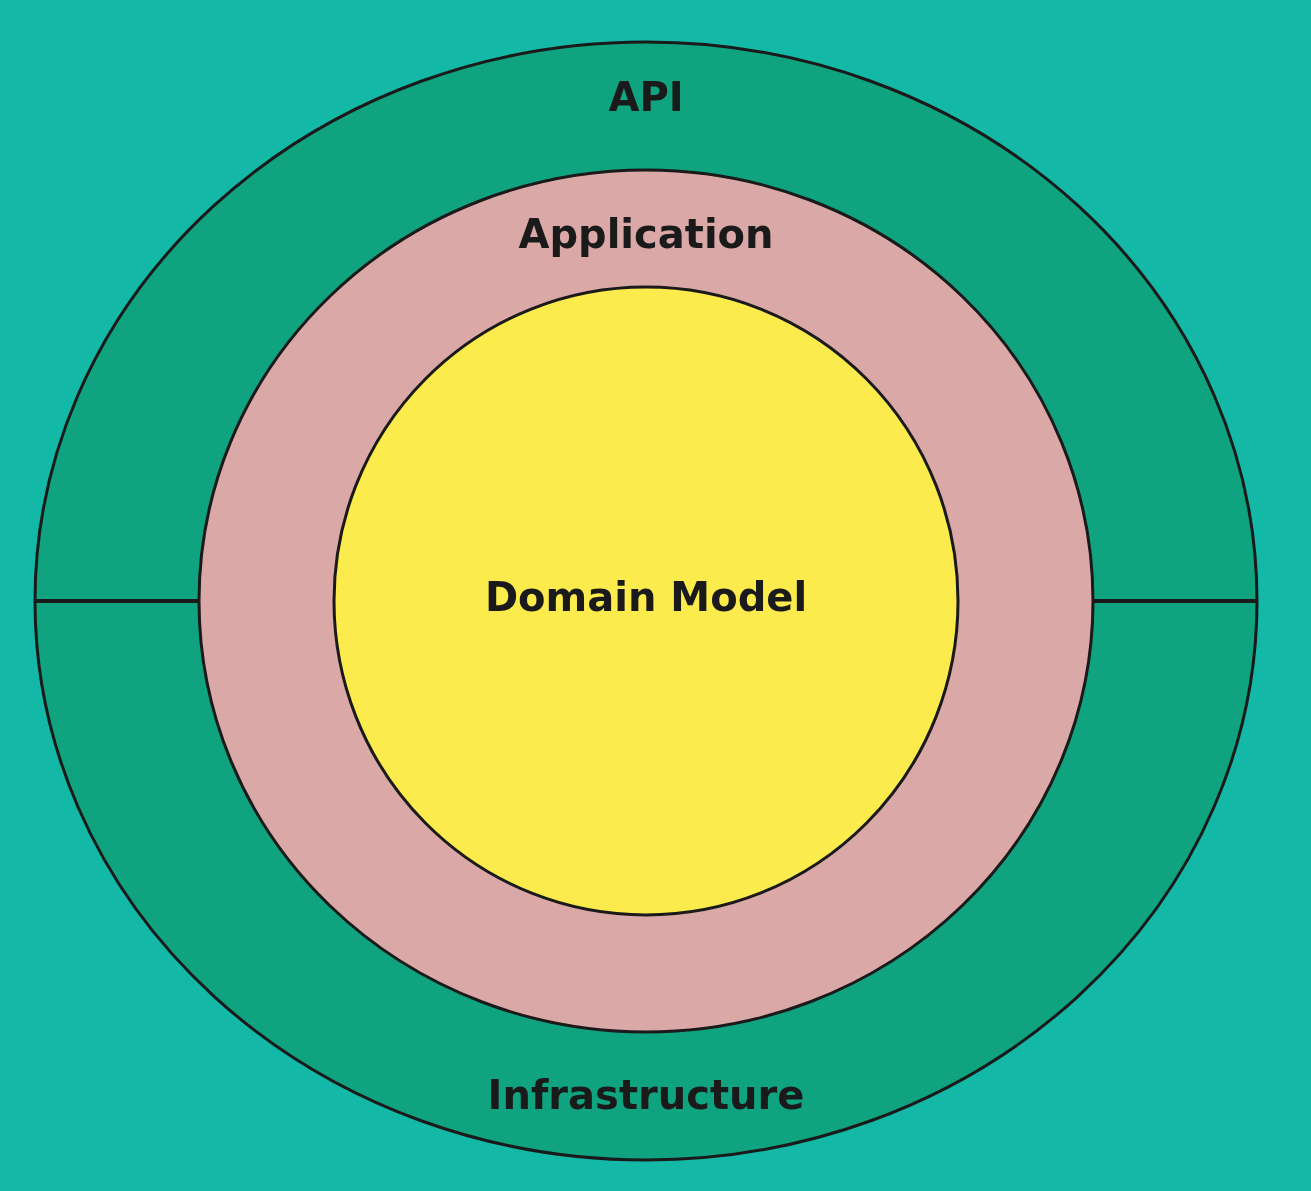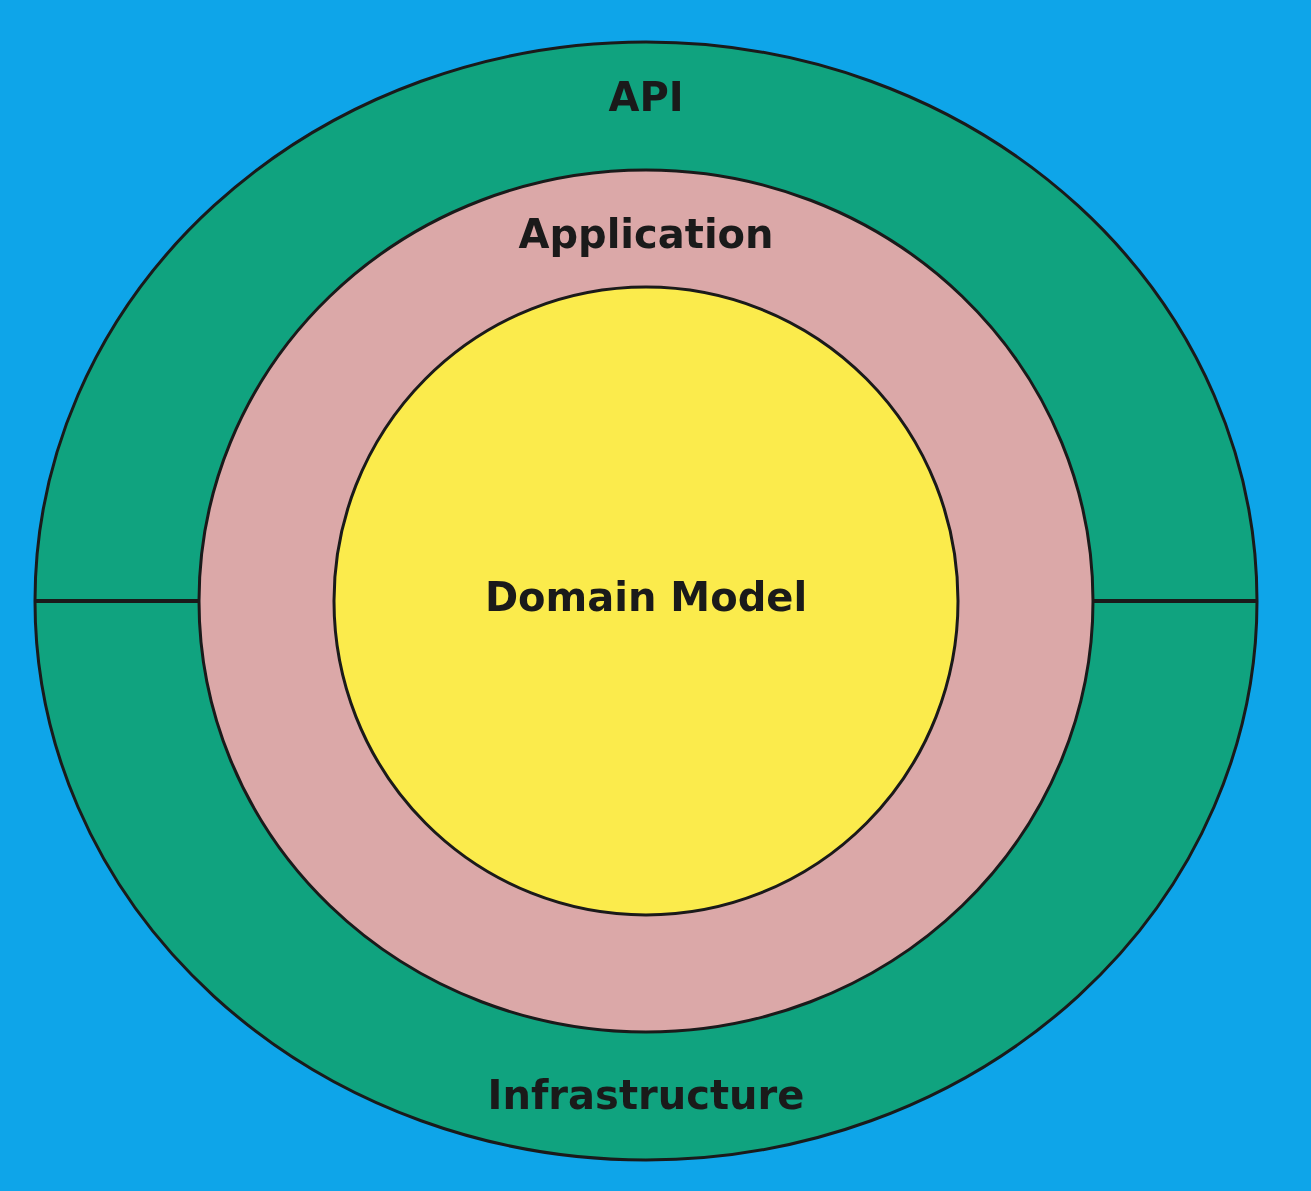--- a/index.html
+++ b/index.html
@@ -42,21 +42,21 @@
     dominant-baseline: middle;
   }
   .label-outer   { font-size: 40px; }
   .label-middle  { font-size: 40px; }
   .label-inner   { font-size: 40px; }
   .label-bottom  { font-size: 40px; }
 </style>
 </head>
 <body>
 
-<div id="diagram-root" style="background: #0ea5e9;">
+<div id="diagram-root" style="background: #14b8a6;">
 
   <svg id="onion-svg" viewBox="0 0 1311 1191" xmlns="http://www.w3.org/2000/svg">
 
     <ellipse class="ring-shape" id="ring-infrastructure" cx="646" cy="601" rx="611" ry="559" fill="#10a37f" stroke="#1a1a1a"></ellipse>
 
     <ellipse class="ring-shape" id="ring-application" cx="646" cy="601" rx="447" ry="431" fill="#dba8a8" stroke="#1a1a1a"></ellipse>
 
     <ellipse class="ring-shape" id="ring-domain-model" cx="646" cy="601" rx="312" ry="314" fill="#fbeb4c" stroke="#1a1a1a"></ellipse>
 
     <line class="divider-line" id="divider-left" x1="35" y1="601" x2="199" y2="601" stroke="#1a1a1a"></line>

